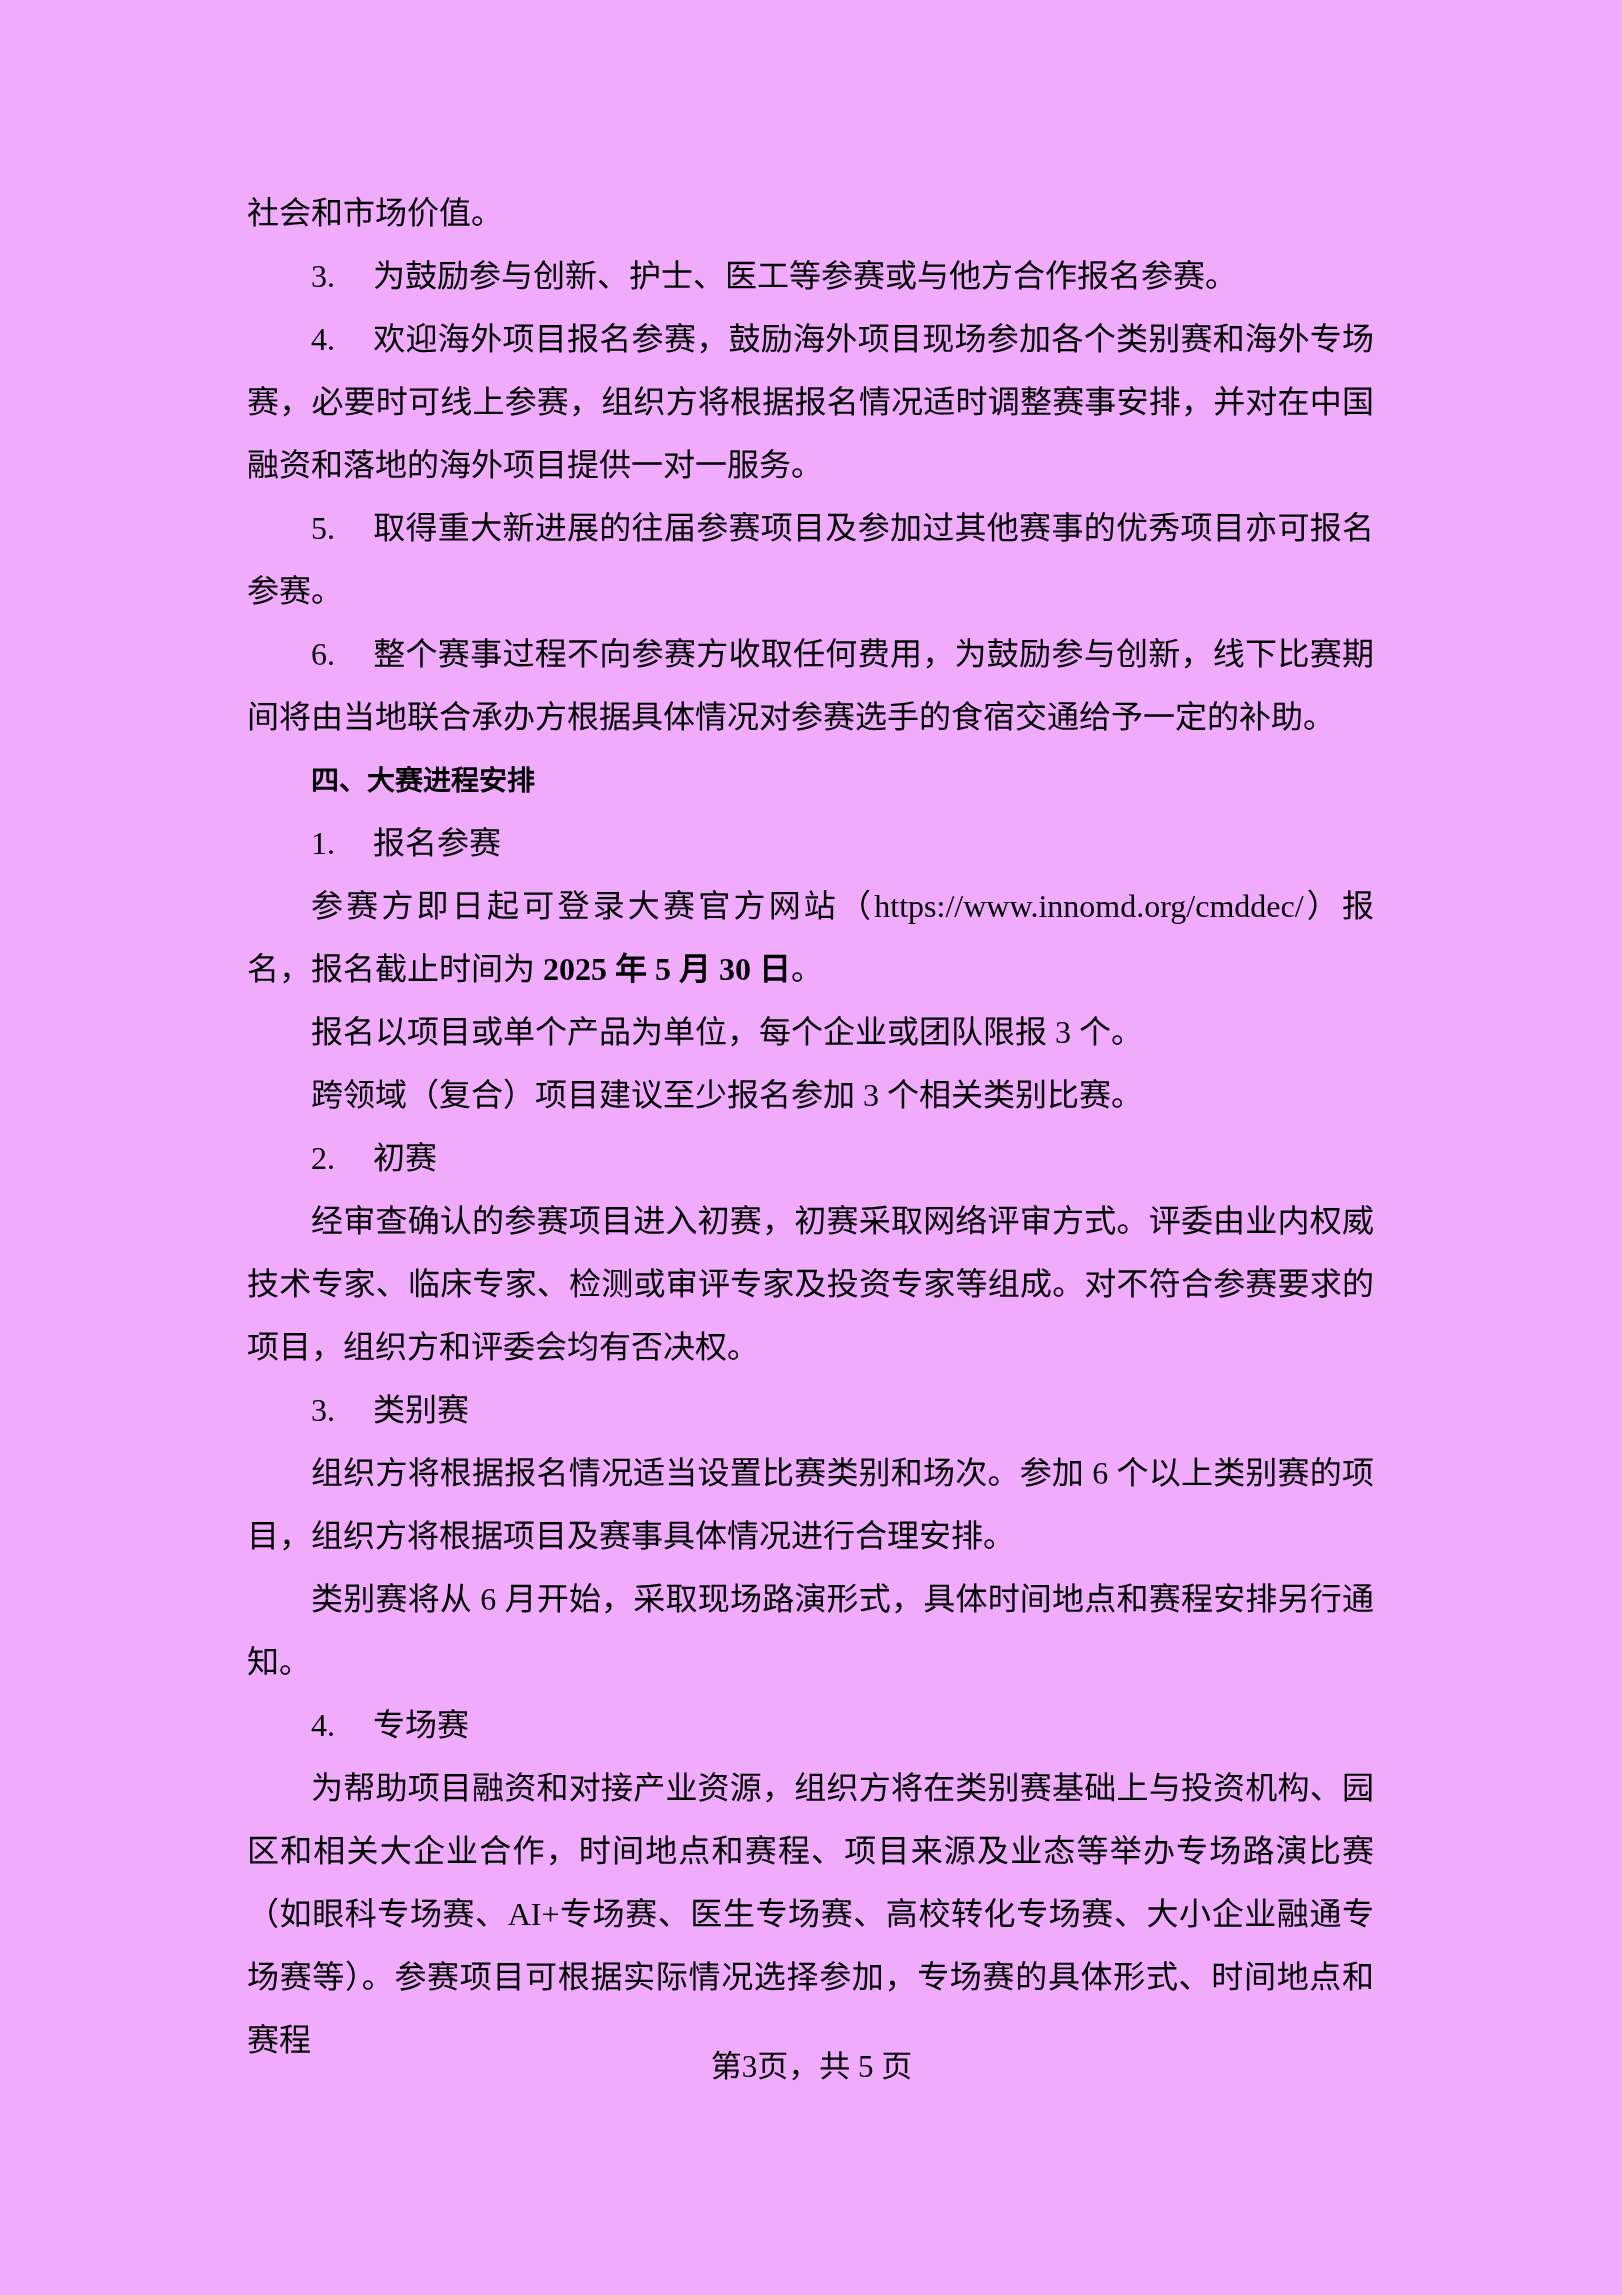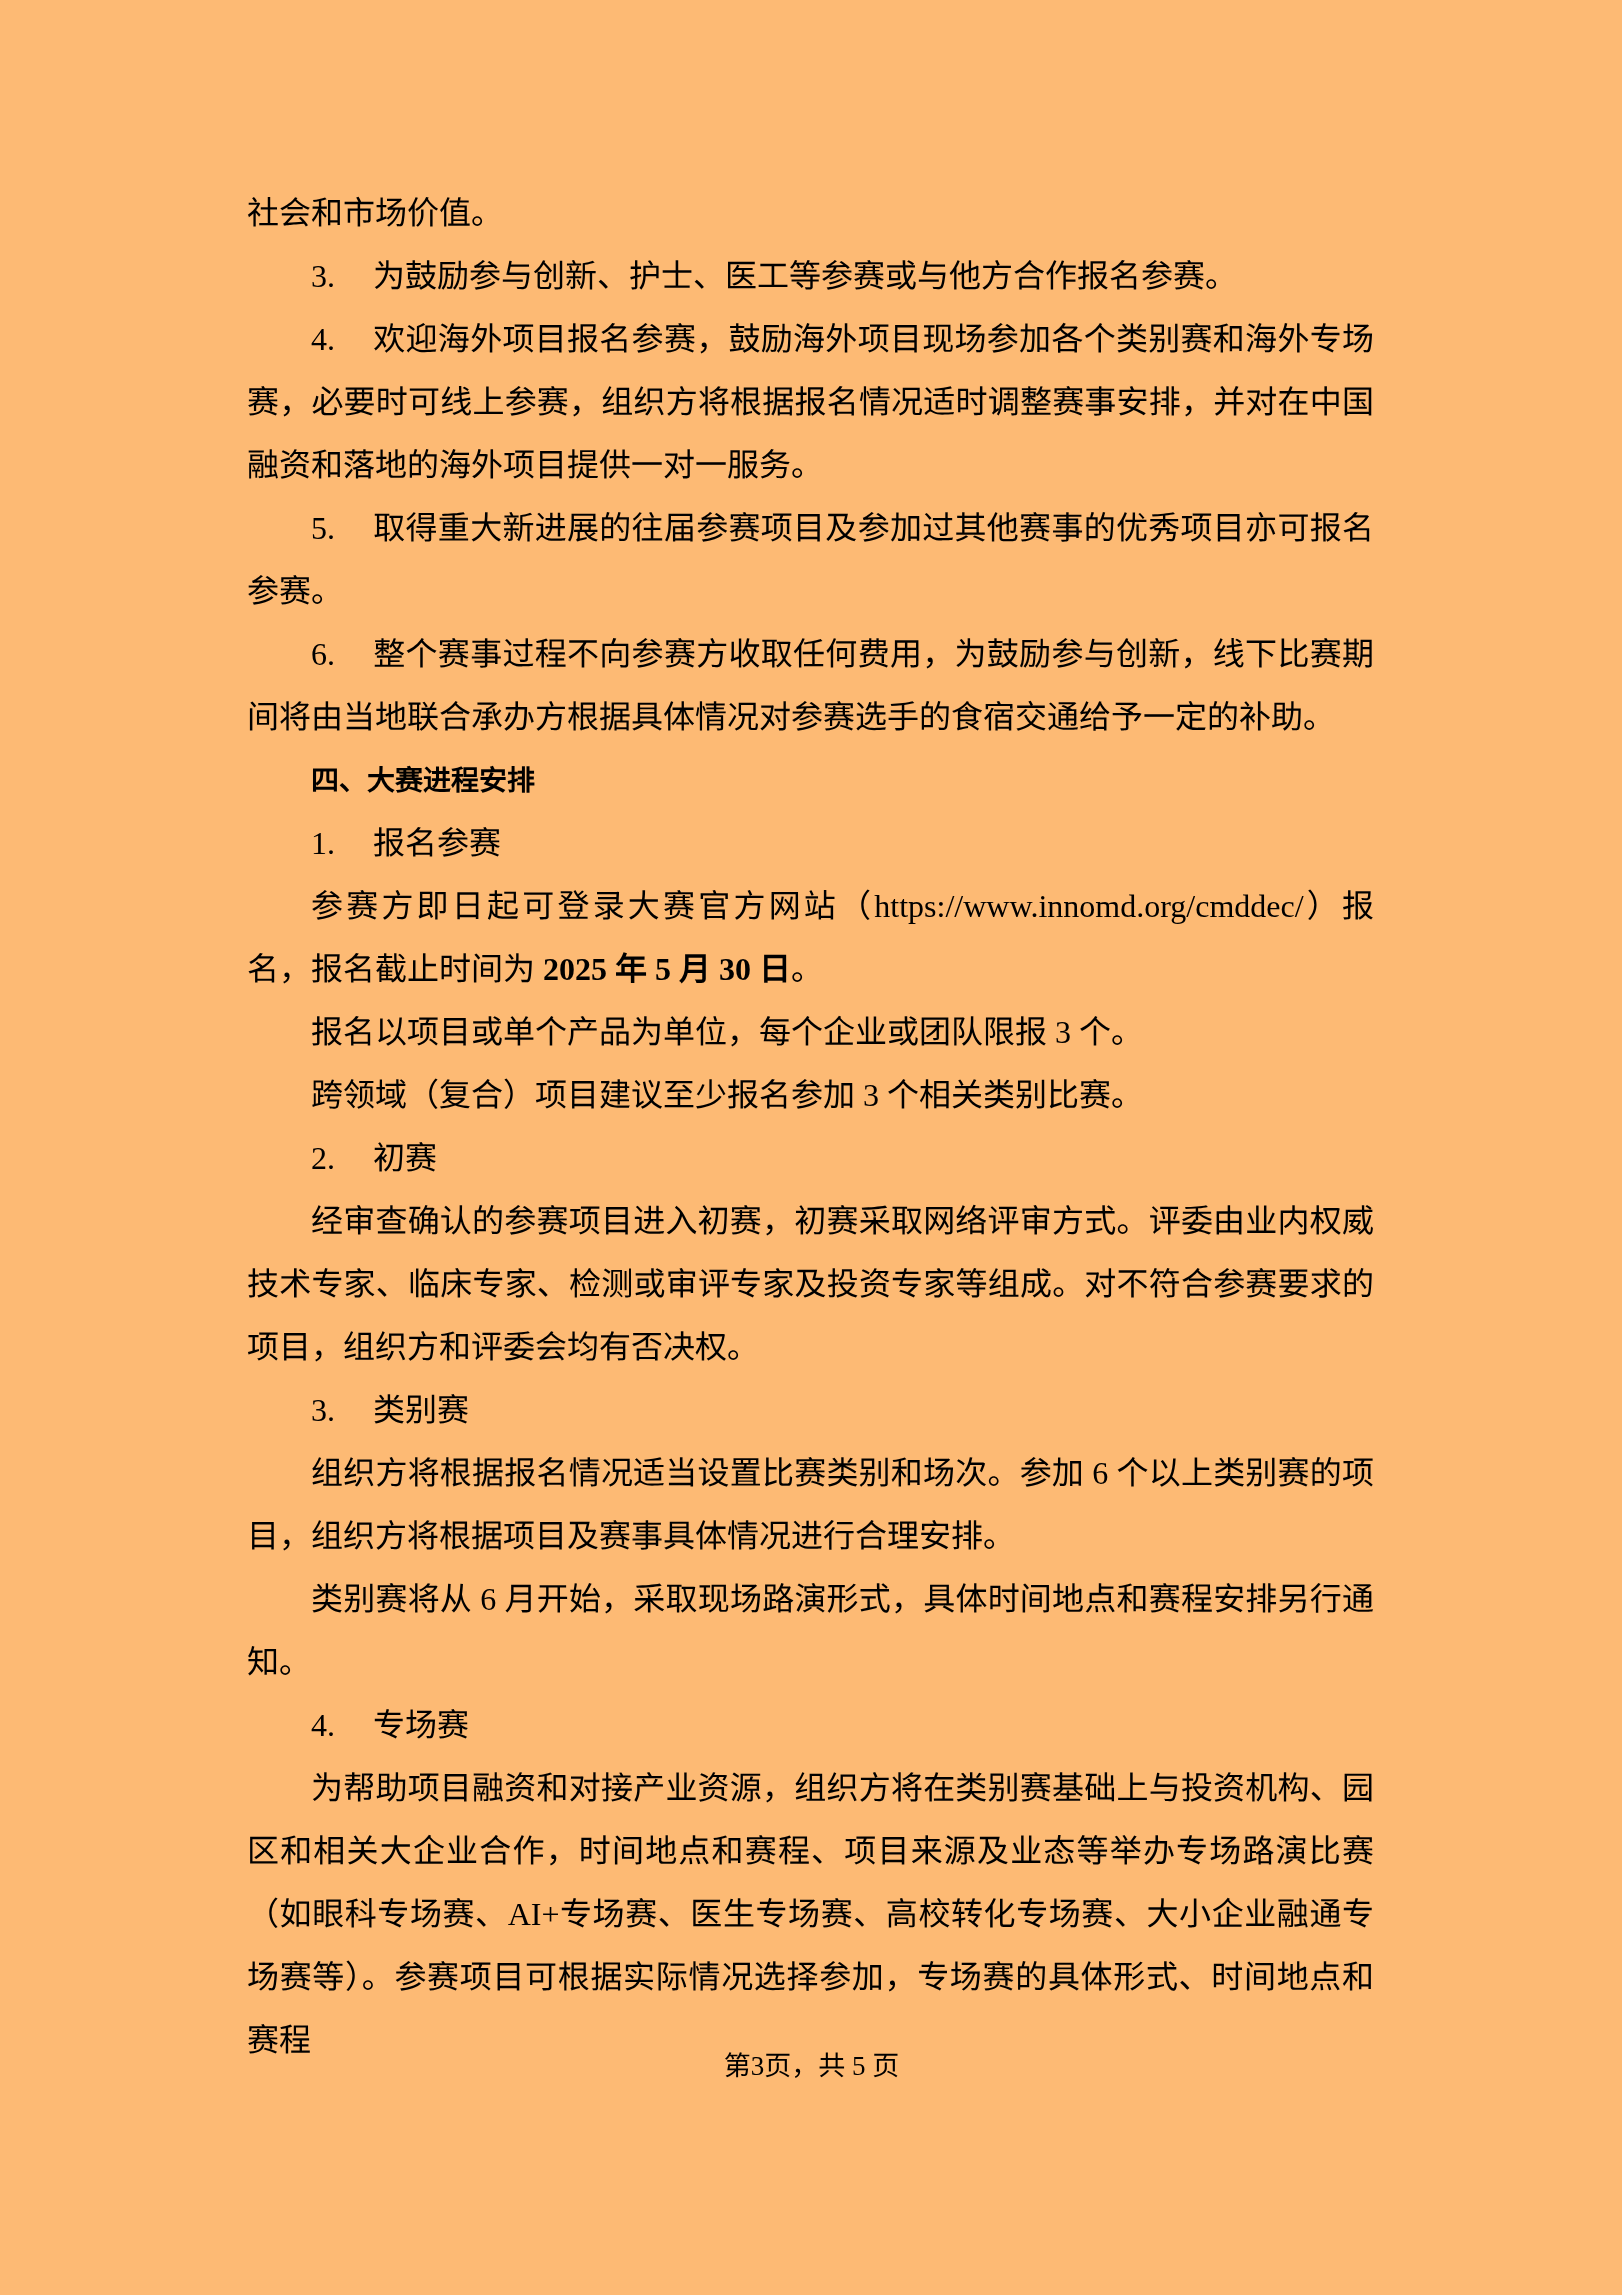--- a/index.html
+++ b/index.html
@@ -5,21 +5,21 @@
 <style>
   html, body {
     margin: 0;
     padding: 0;
     background: #ffffff;
   }
   .page {
     position: relative;
     width: 1623px;
     height: 2295px;
-    background: #fdba74;
+    background: #f0abfc;
     overflow: hidden;
     font-family: "Liberation Serif", "DejaVu Serif", serif;
     color: #000000;
   }
   .content {
     position: absolute;
     left: 247px;
     top: 182px;
     width: 1127px;
     font-size: 32px;
@@ -47,21 +47,21 @@
   .bold {
     font-weight: 700;
     margin-top: 26px;
   }
   .page-footer {
     position: absolute;
     top: 2047px;
     left: 0;
     width: 100%;
     text-align: center;
-    font-size: 27px;
+    font-size: 31px;
     line-height: 39px;
     color: #000000;
   }
 </style>
 </head>
 <body>
 
 <div class="page">
   <main class="content">
 

